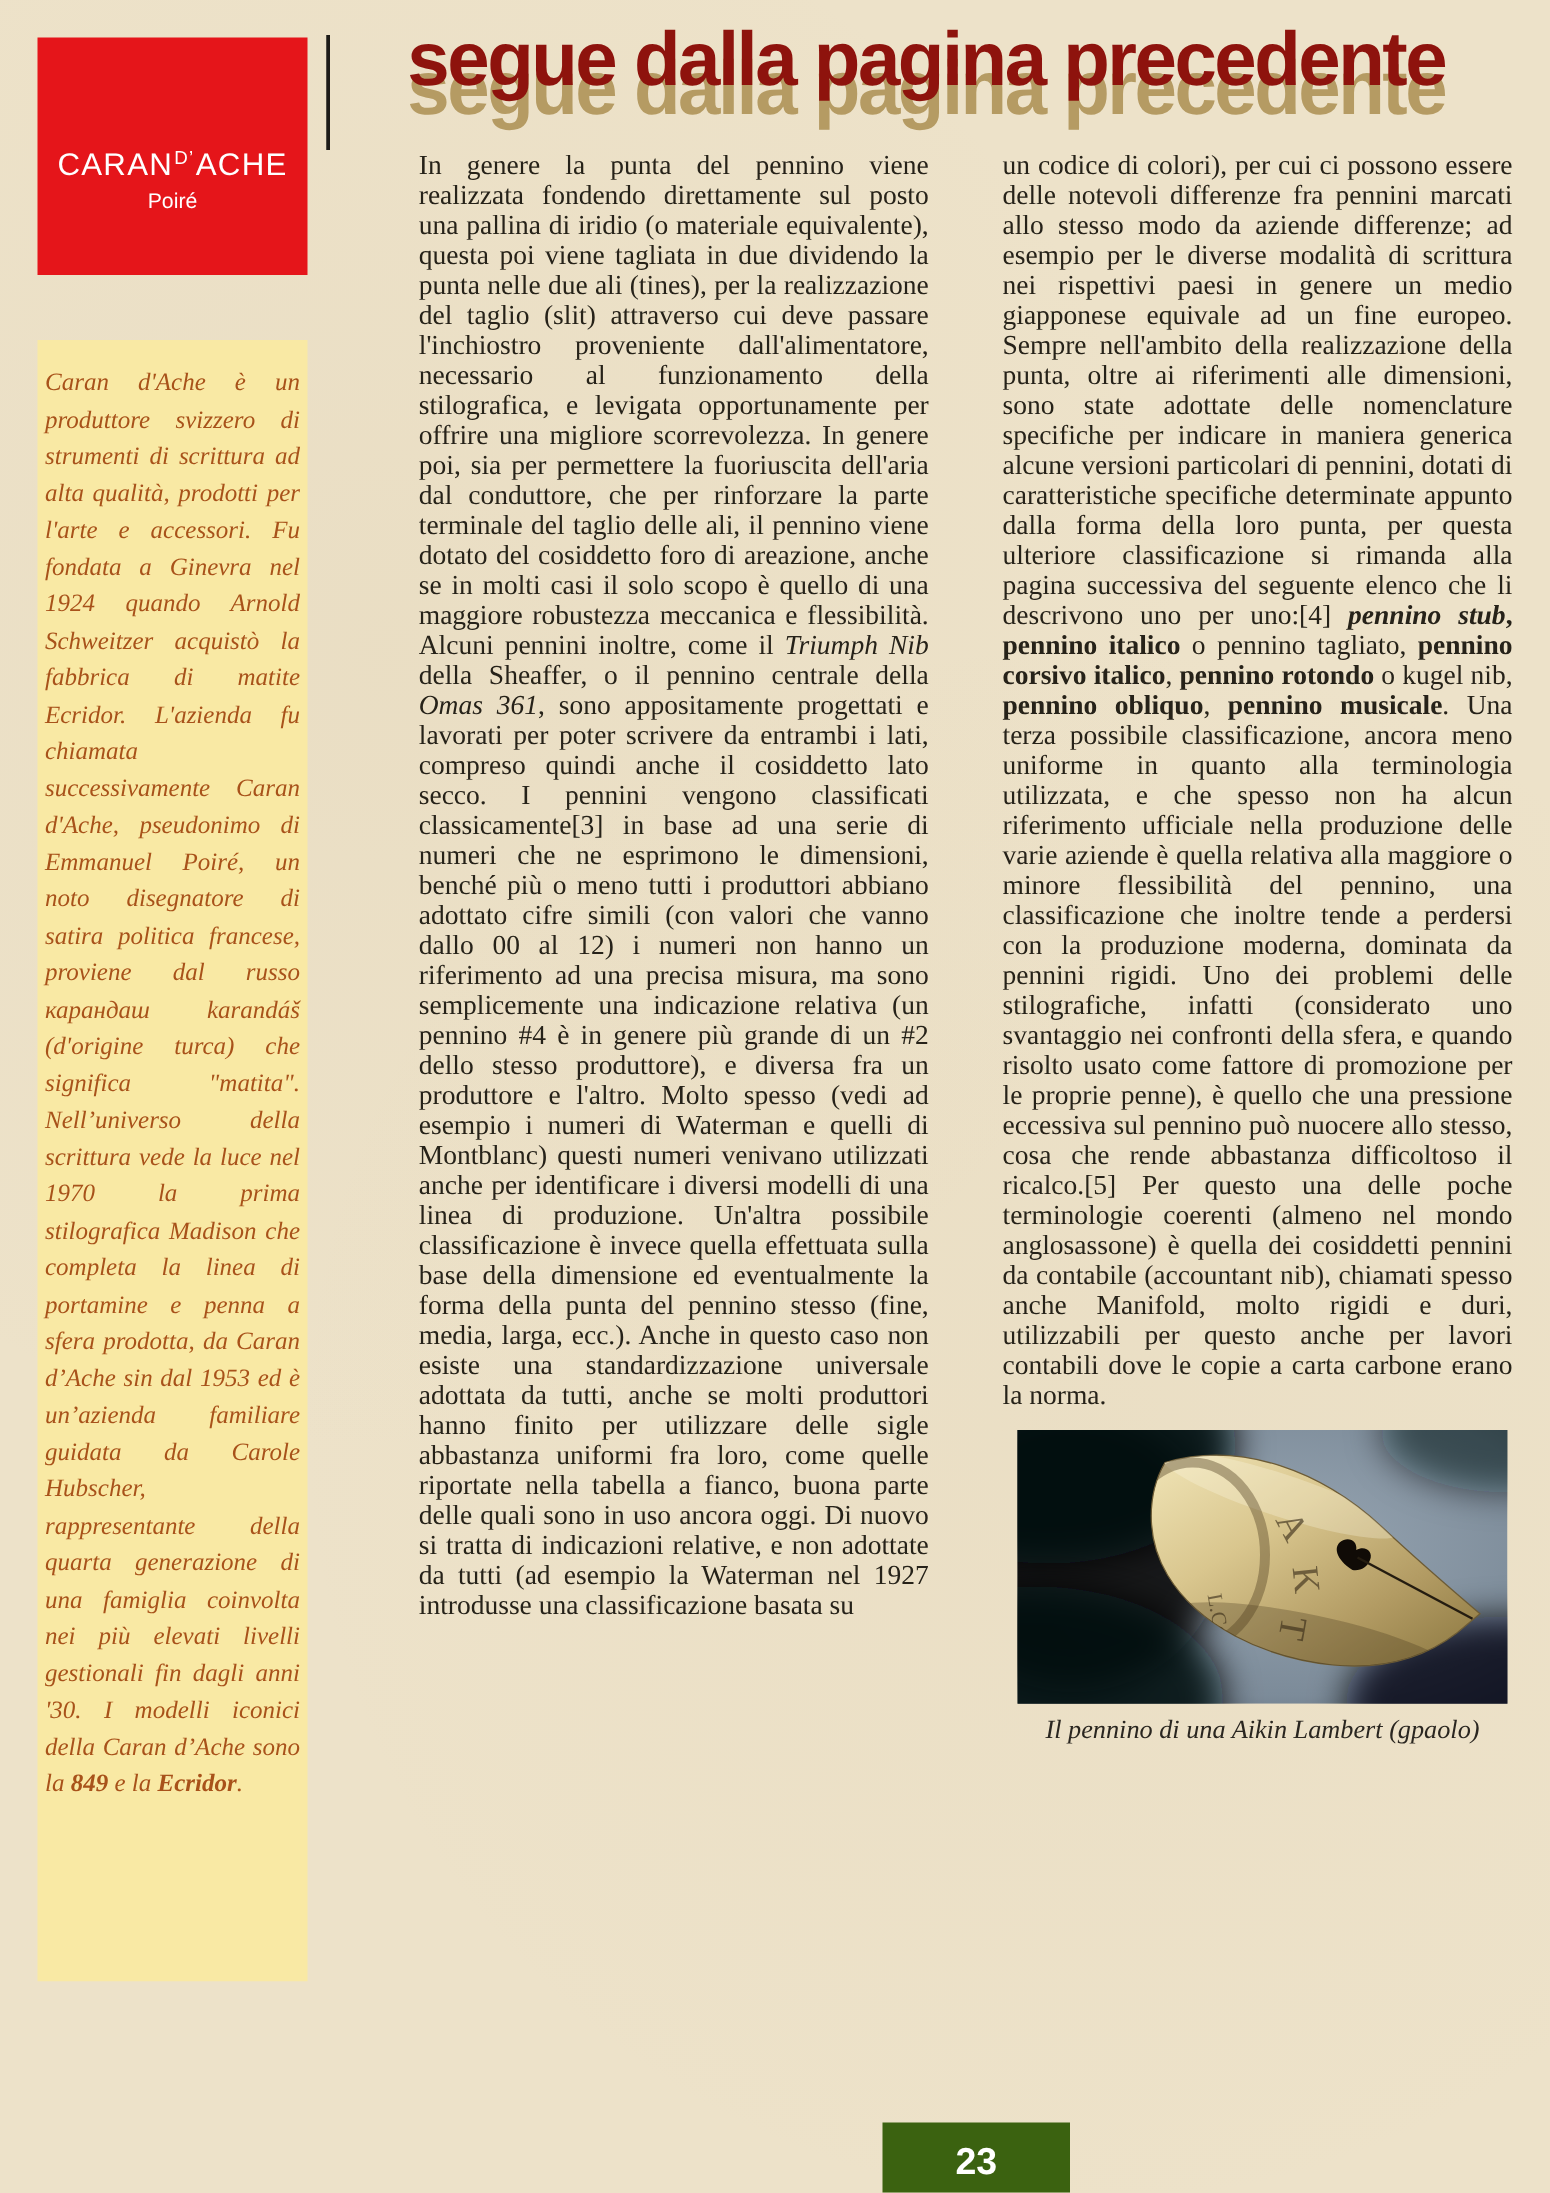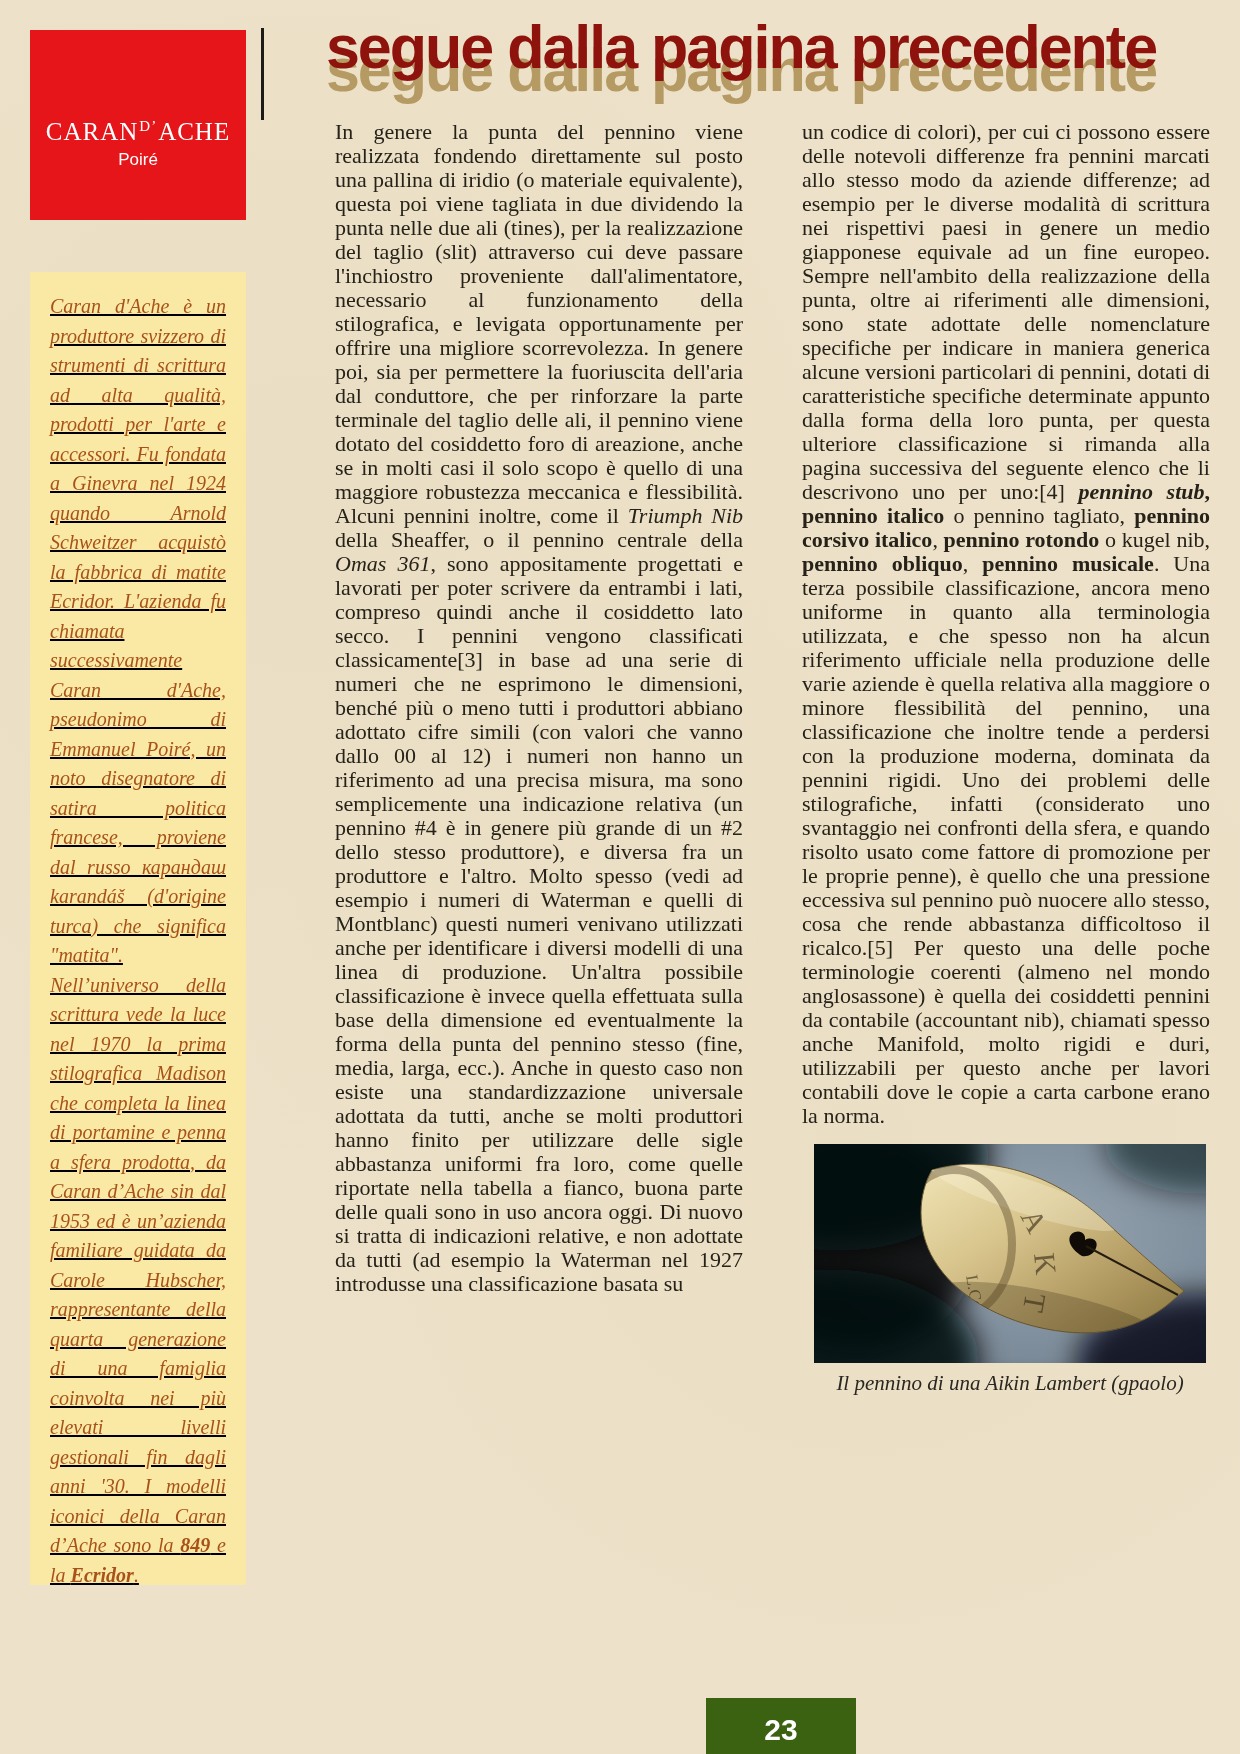--- a/index.html
+++ b/index.html
@@ -10,38 +10,38 @@
       radial-gradient(circle at 25% 30%, rgba(190,168,125,.07), transparent 42%),
       radial-gradient(circle at 70% 65%, rgba(190,168,125,.06), transparent 45%),
       var(--page-bg,#EDE2C9);
     overflow:hidden;
   }
   .stage{position:absolute;inset:0;}
 
   
   .logo{position:absolute;left:30px;top:30px;width:216px;height:190px;
     background:var(--logo-red,#E5151A);color:#fff;text-align:center;}
-  .logo-name{margin-top:88px;font-family:Liberation Serif, serif;
+  .logo-name{margin-top:88px;font-family:Liberation Sans, sans-serif;
     font-size:25px;letter-spacing:1px;font-weight:500;white-space:nowrap;}
   .logo-name .sup{font-size:15px;vertical-align:9px;margin:0 1px;}
   .logo-city{margin-top:4px;font-family:"Liberation Sans",sans-serif;font-size:17px;}
 
   
   .vrule{position:absolute;left:261px;top:28px;width:3px;height:92px;
     background:var(--rule-dark,#1D1B18);}
   .titlewrap{position:absolute;left:272px;top:0;width:938px;height:130px;}
   .title{position:absolute;left:0;width:100%;text-align:center;
     font-family:"Liberation Sans",sans-serif;font-weight:700;
     font-size:61px;letter-spacing:-2px;line-height:1;white-space:nowrap;}
   .title.shadow{top:40px;color:var(--title-shadow,#B59B63);}
   .title.main{top:17px;color:var(--title-red,#8E130D);}
 
   
   .sidebar{position:absolute;left:30px;top:272px;width:216px;height:1313px;
-    background:var(--sidebar-bg,#F9E9A4);box-sizing:border-box;padding:20px 20px;text-decoration:underline;}
+    background:var(--sidebar-bg,#F9E9A4);box-sizing:border-box;padding:20px 6px;}
   .sidetext{margin:0;font-style:italic;font-size:20px;line-height:29.5px;
     color:var(--sidebar-text,#A8521A);text-align:justify;}
   .sidetext .rt-b{font-weight:bold;}
 
   
   .col{position:absolute;top:120px;width:408px;color:var(--body-text,#262219);}
   .col p{margin:0;font-size:22px;line-height:24px;text-align:justify;}
   .col1{left:335px;}
   .col2{left:802px;}
   .rt-i{font-style:italic;}

